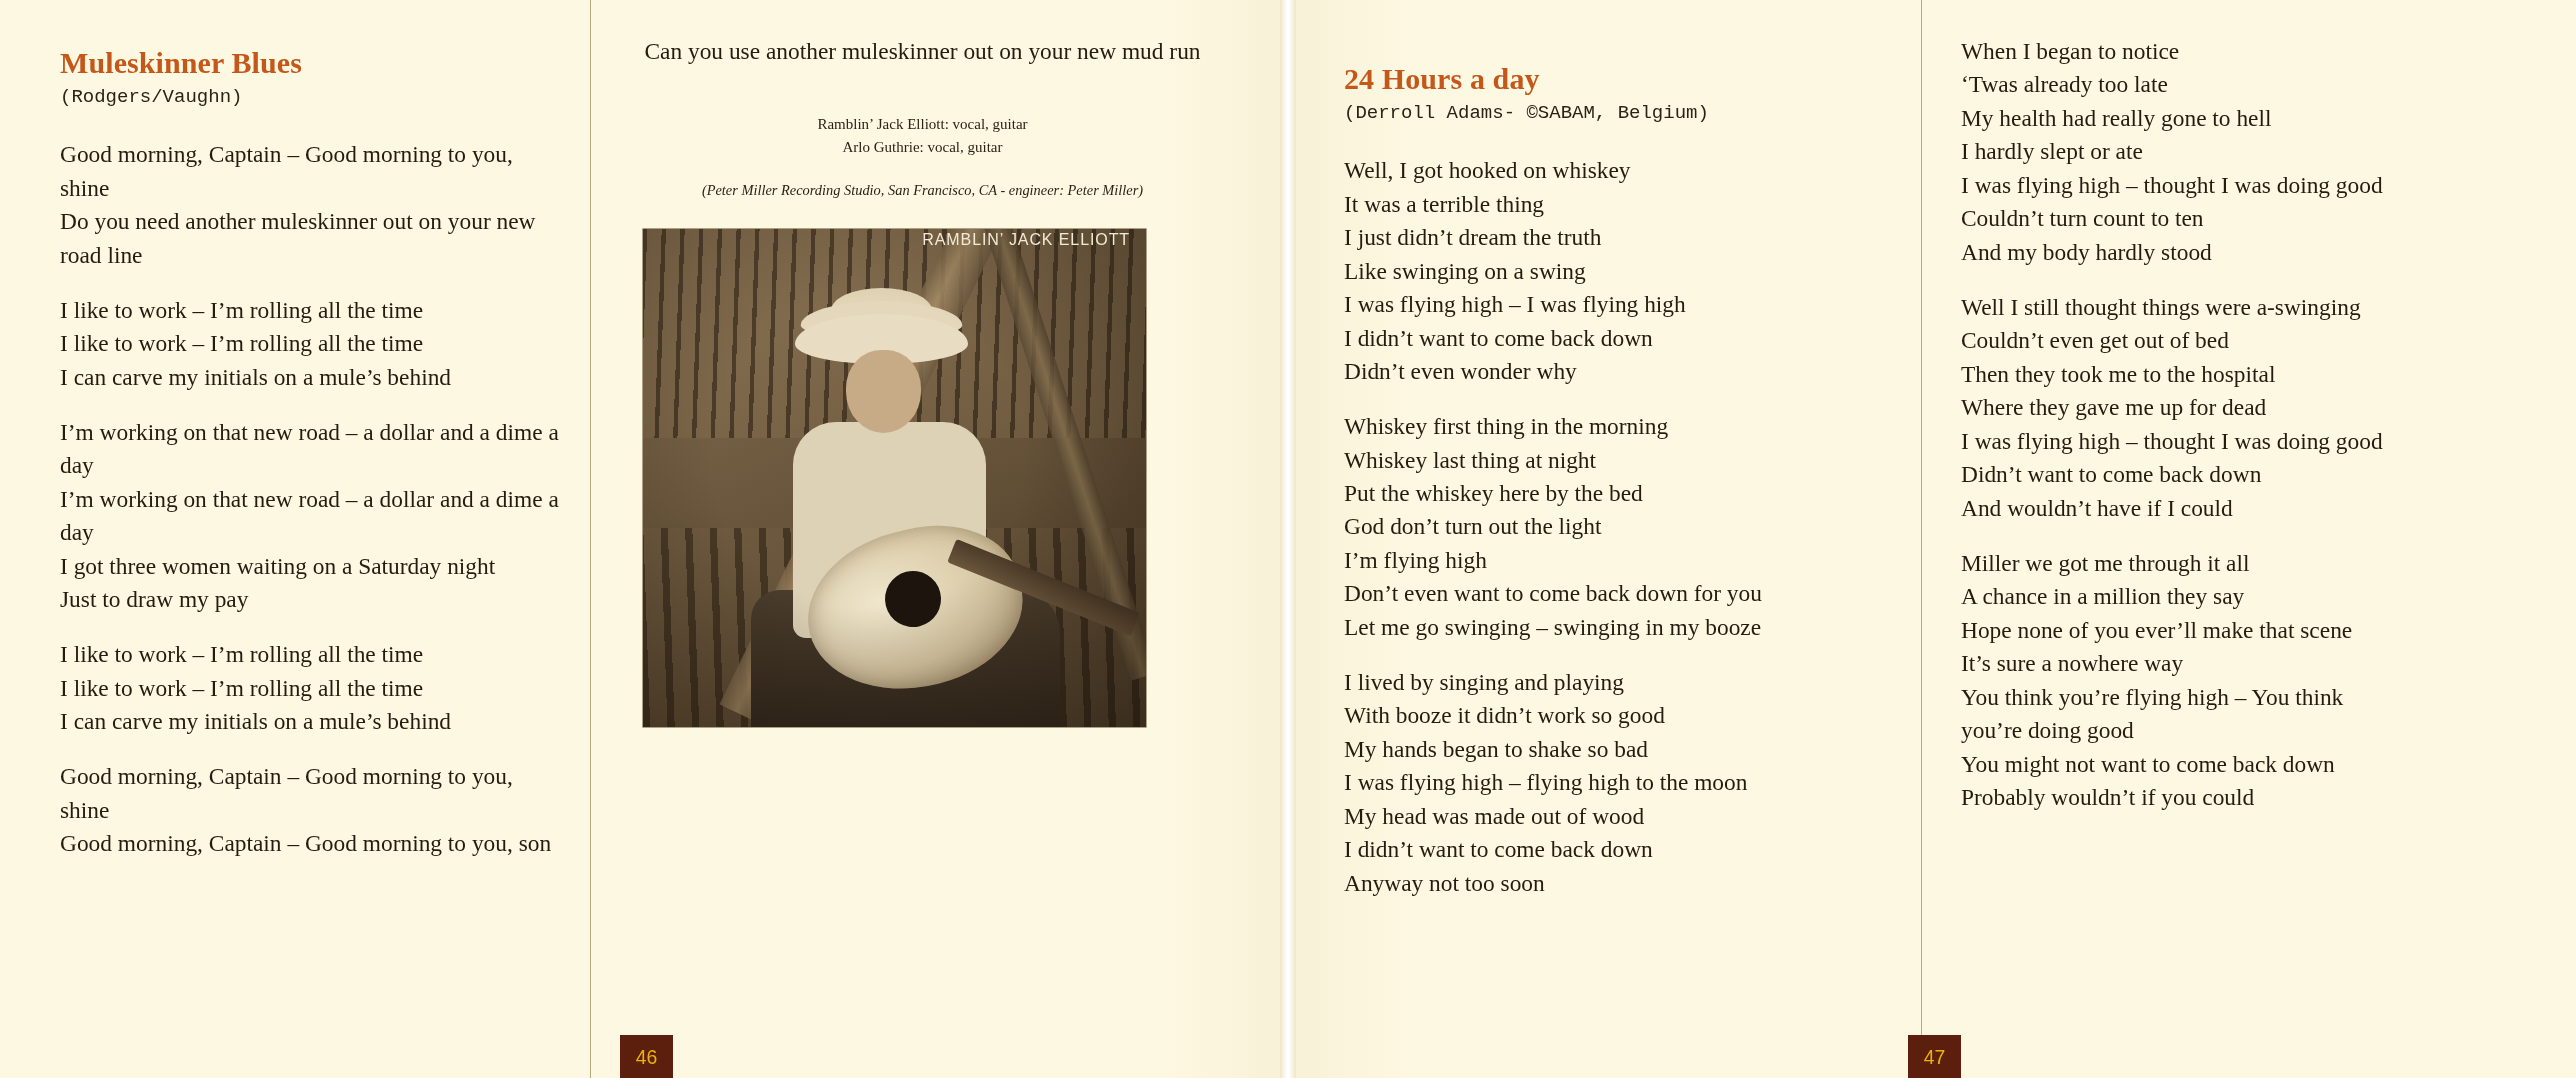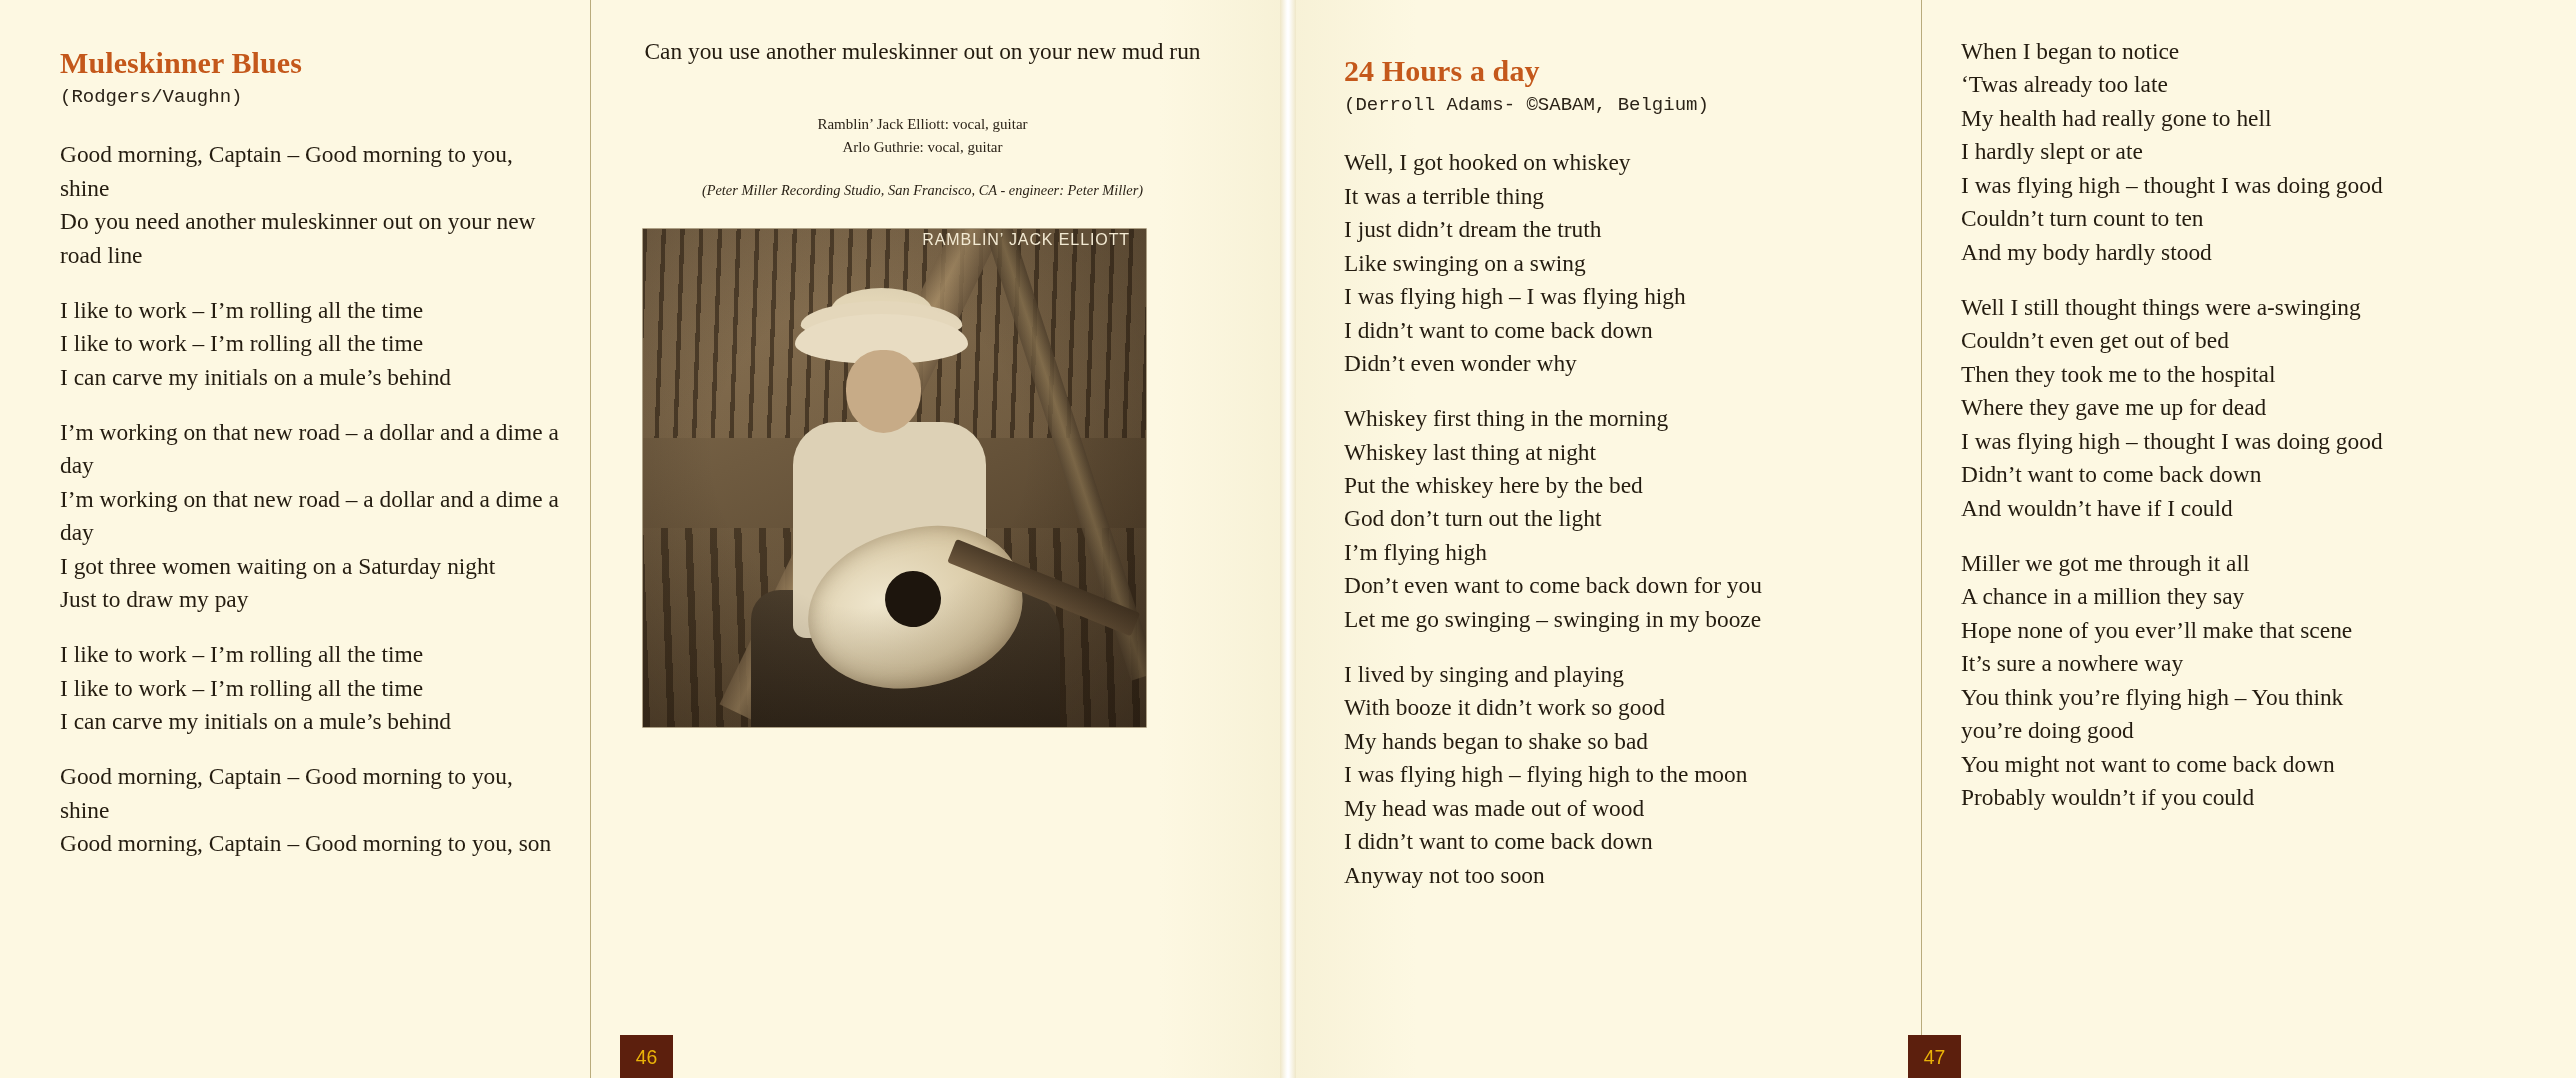--- a/index.html
+++ b/index.html
@@ -52,21 +52,21 @@
   .col {
     box-sizing: border-box;
     position: relative;
   }
 
   
   .lcol-a { width: 590px; padding: 46px 29px 0 60px; }
   .lcol-b { width: 698px; padding: 35px 86px 0 52px; border-left: 1.4px solid #b9ab7c; text-align: center; }
 
   
-  .rcol-a { width: 633px; padding: 54px 29px 0 56px; }
+  .rcol-a { width: 633px; padding: 54px 29px 0 56px; margin-top: 8px; }
   .rcol-b { width: 535px; padding: 35px 58px 0 39px; border-left: 1.4px solid #b9ab7c; }
 
   .song-title {
     color: #c4581b;
     font-family: "Liberation Serif", serif;
     font-weight: bold;
     font-size: 30px;
     line-height: 1.1;
     margin: 0 0 7.2px 0;
     letter-spacing: 0.1px;

